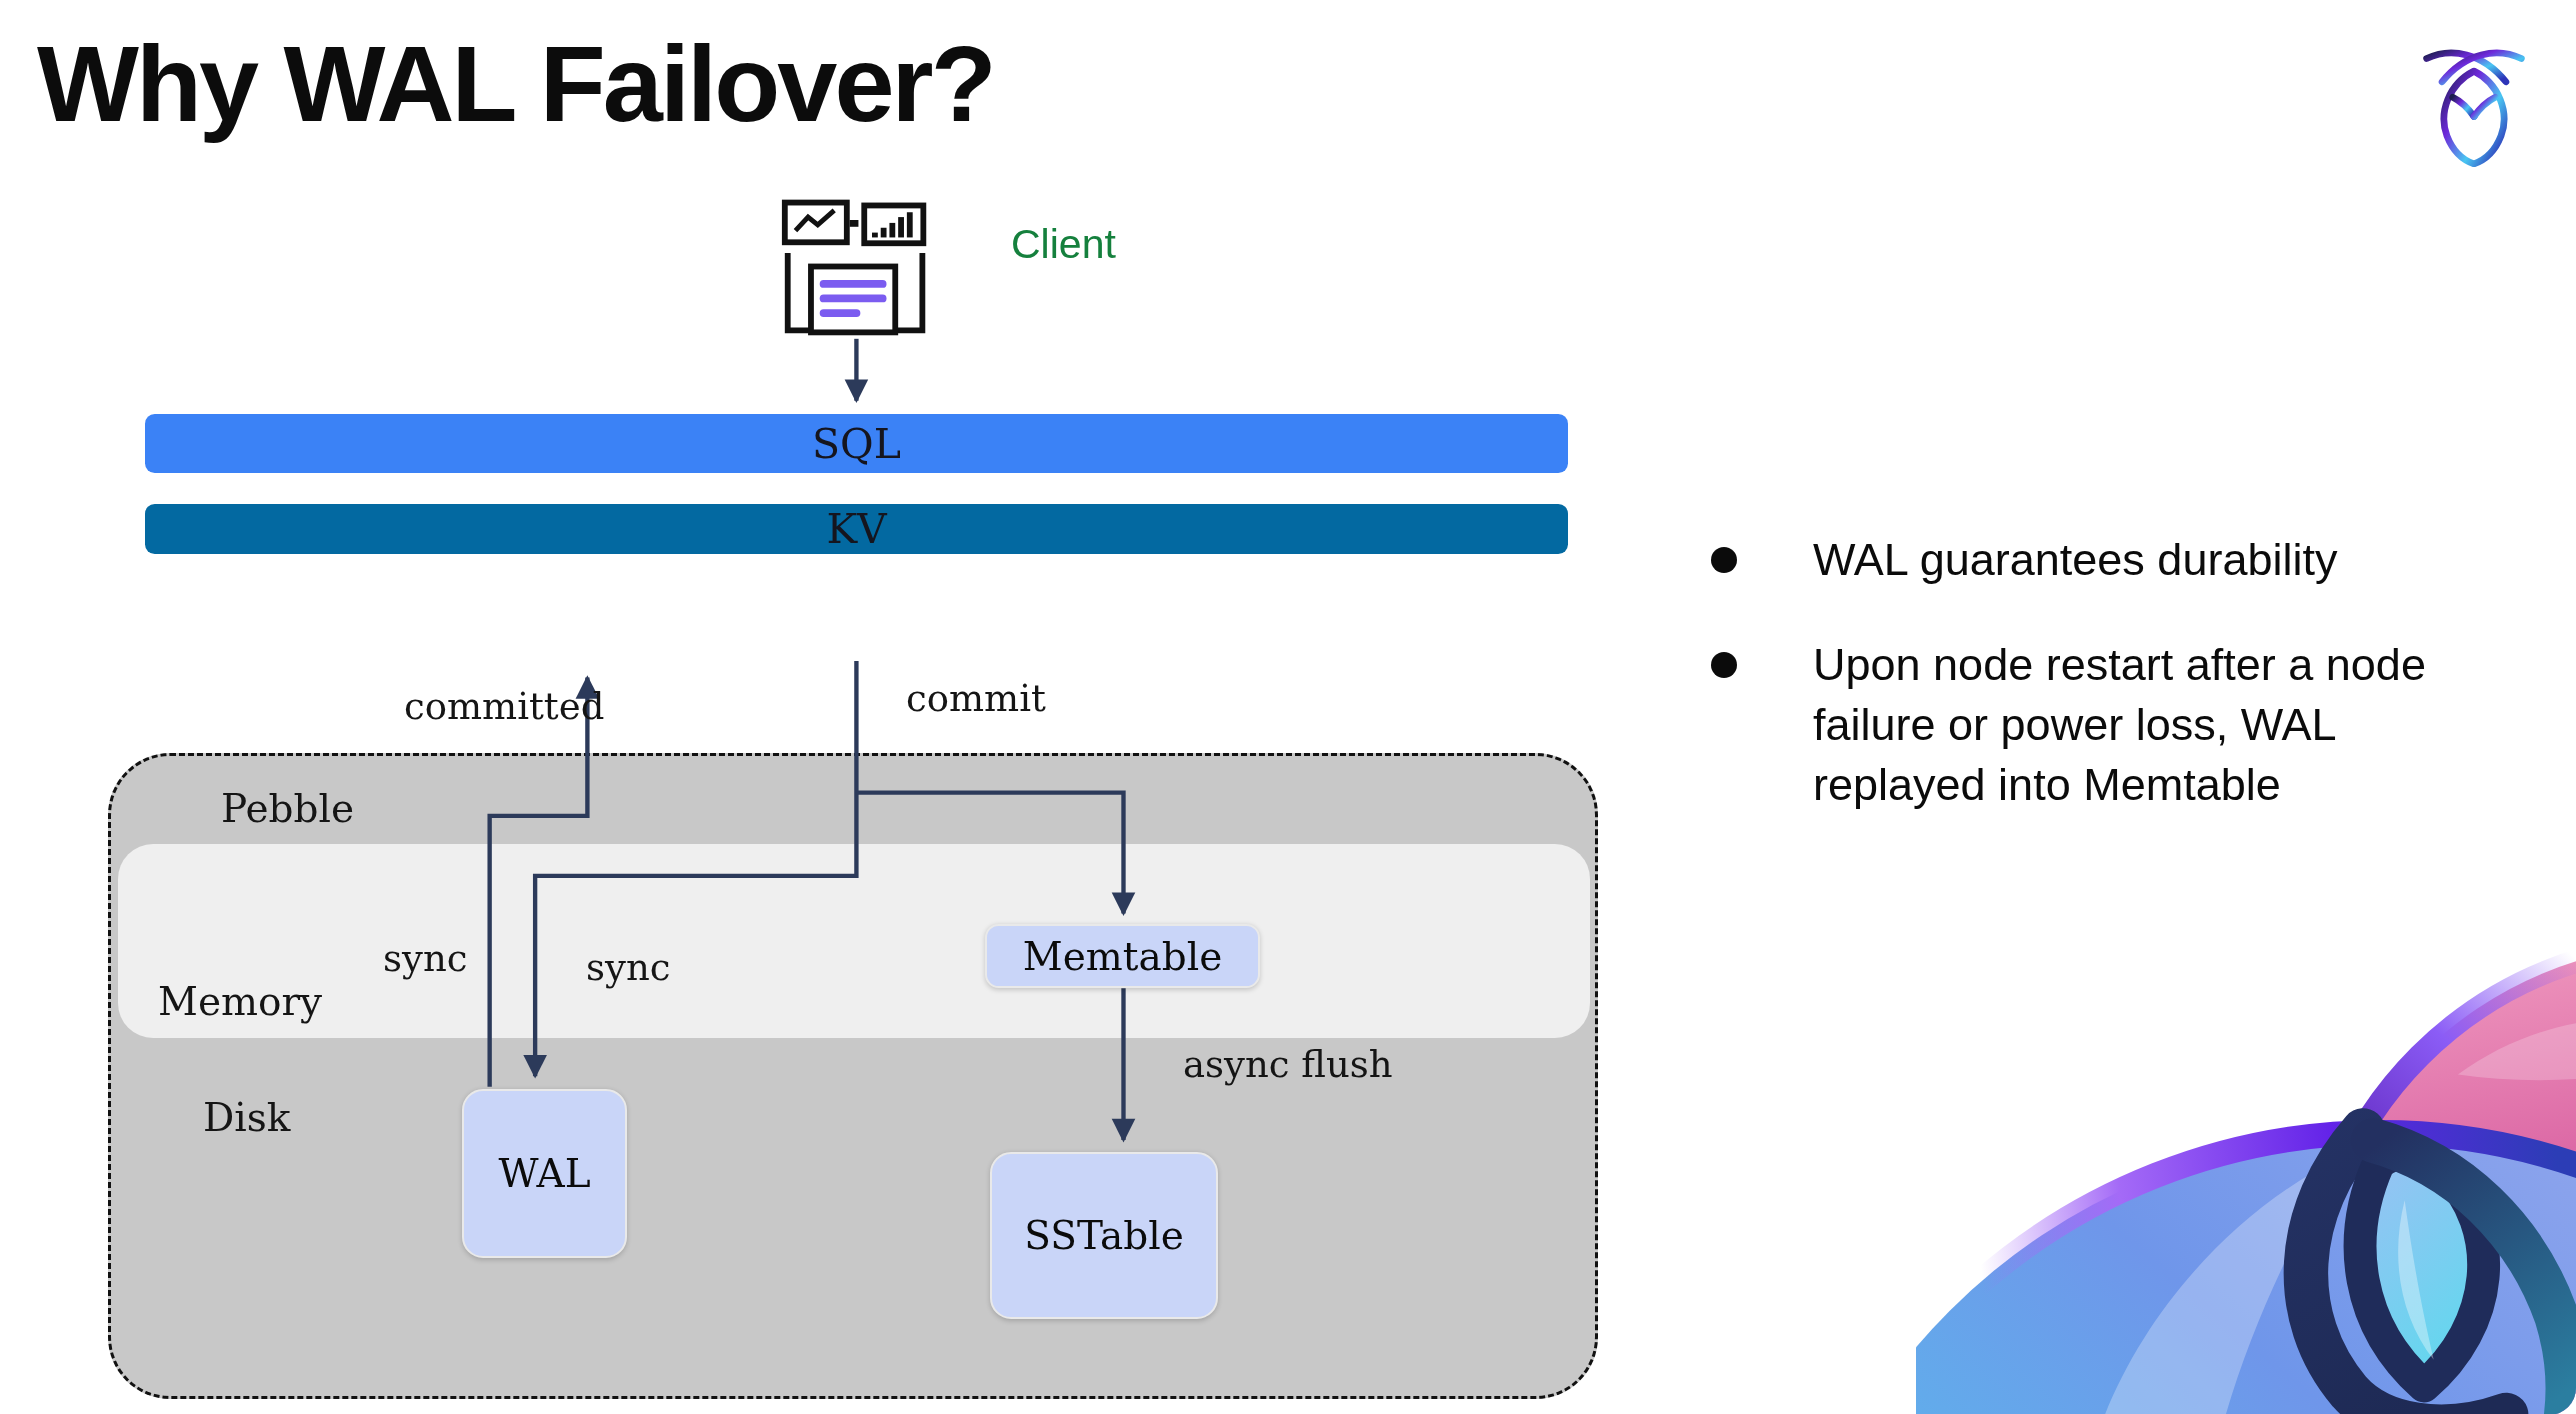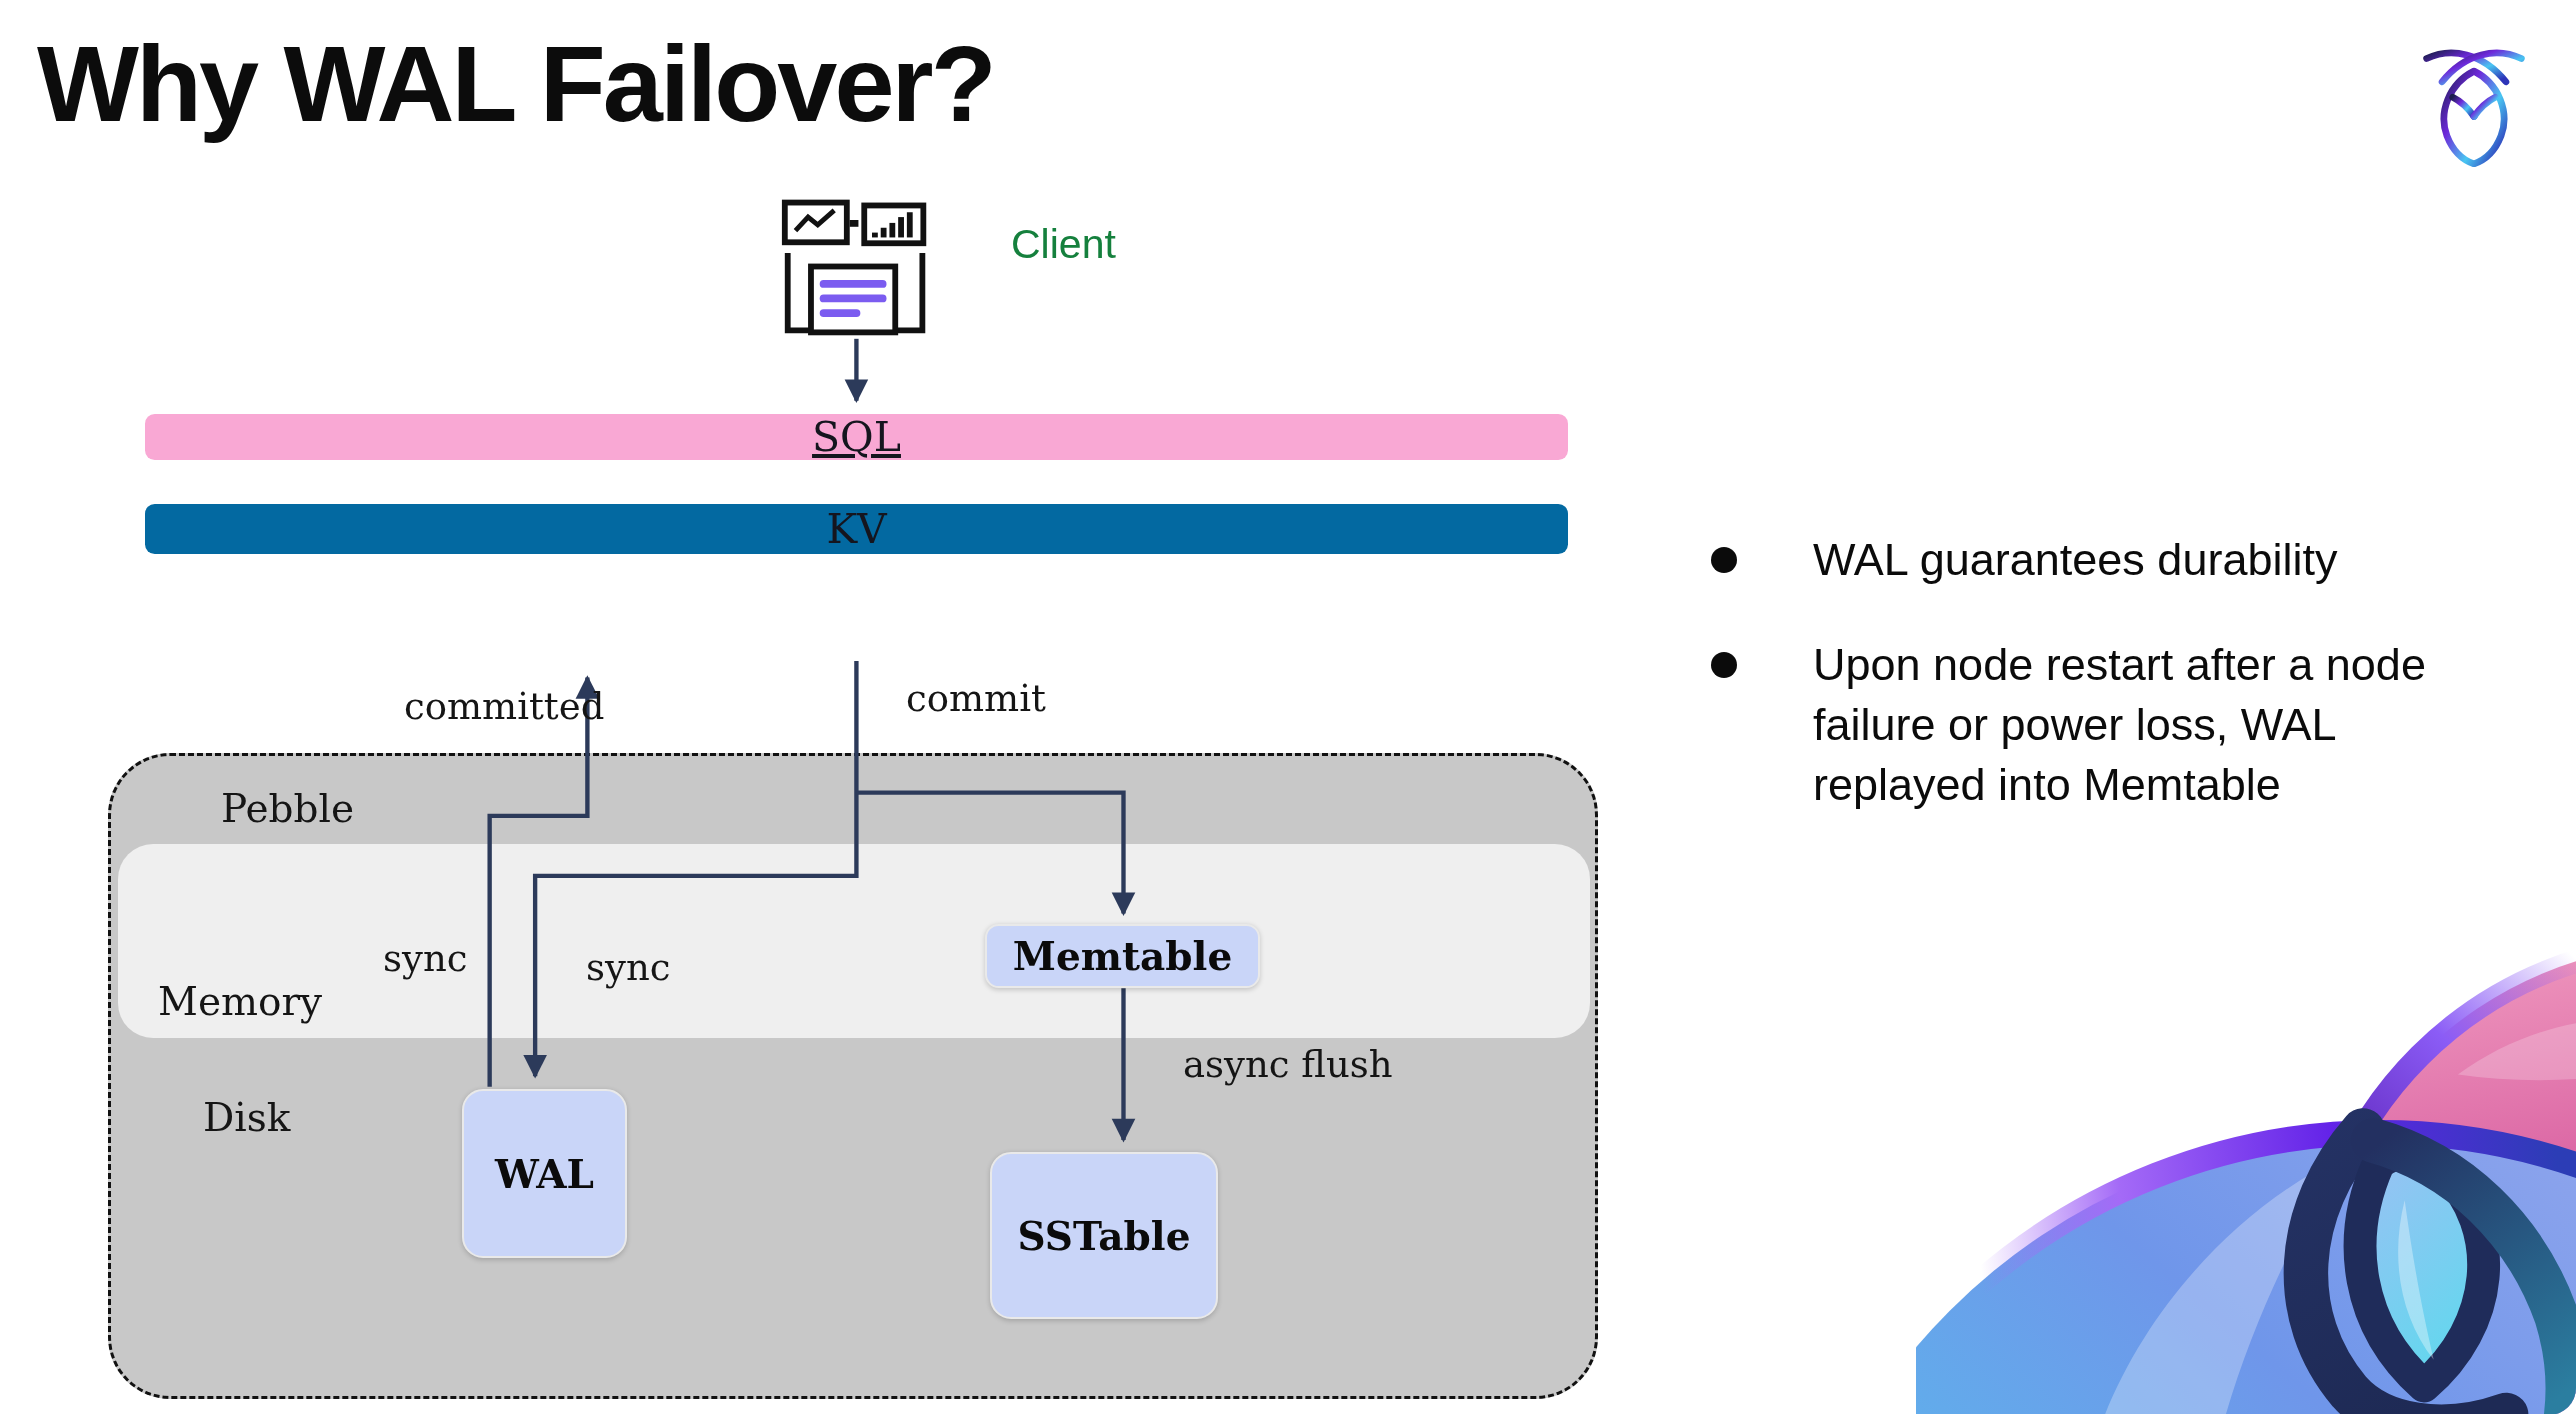--- a/index.html
+++ b/index.html
@@ -12,21 +12,21 @@
     position:absolute;left:37px;top:21px;
     font-size:108px;font-weight:700;letter-spacing:-2.9px;color:#0c0c0c;
     font-family:"Liberation Sans",sans-serif;
   }
   
   .layer-bar{
     position:absolute;left:145px;width:1423px;border-radius:9.7px;
     display:flex;align-items:center;justify-content:center;
     font-family:"DejaVu Serif",serif;font-size:41px;color:#15151e;
   }
-  .bar-sql{top:414px;height:46px;background:#f9a8d4;text-decoration:underline;}
+  .bar-sql{top:414px;height:59px;background:#3b82f6;}
   .bar-kv{top:504px;height:50px;background:#0369a1;}
   .bar-storage{top:574px;height:87px;background:#d6d0e5;}
   
   .pebble{
     position:absolute;left:108px;top:753px;width:1490px;height:646px;
     background:#c8c8c8;border:3.9px dashed #111;border-radius:62px;box-sizing:border-box;
   }
   .memory-band{
     position:absolute;left:118px;top:844px;width:1472px;height:194px;
     background:#efefef;border-radius:35px;
@@ -48,21 +48,21 @@
   .lbl-async{left:1183px;top:1043px;}
   .lbl-client{
     position:absolute;left:1011px;top:221px;font-size:41px;color:#15803d;
     font-family:"Liberation Sans",sans-serif;
   }
   
   .node-box{
     position:absolute;background:#c9d5f8;border:2.9px solid #e9e9e9;
     border-radius:21px;box-sizing:border-box;
     display:flex;align-items:center;justify-content:center;
-    font-family:"DejaVu Serif",serif;font-weight:700;font-size:39px;color:#0b0b0b;
+    font-family:"DejaVu Serif",serif;font-weight:400;font-size:39px;color:#0b0b0b;
     box-shadow:0 1.9px 4.8px rgba(0,0,0,0.18);
   }
   .box-wal{left:462px;top:1089px;width:165px;height:169px;}
   .box-memtable{left:985px;top:924px;width:275px;height:64px;border-radius:13.5px;}
   .box-sstable{left:990px;top:1152px;width:228px;height:167px;}
   
   .connectors{position:absolute;left:0;top:0;width:2576px;height:1415px;pointer-events:none;}
   .client-icon{position:absolute;left:774px;top:189px;}
   .logo{position:absolute;left:2417px;top:39px;}
   .corner-art{position:absolute;left:1916px;top:910px;}

